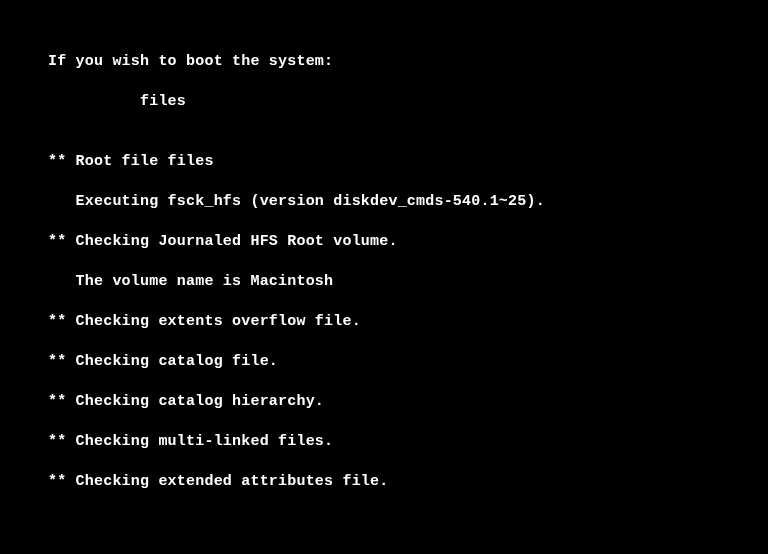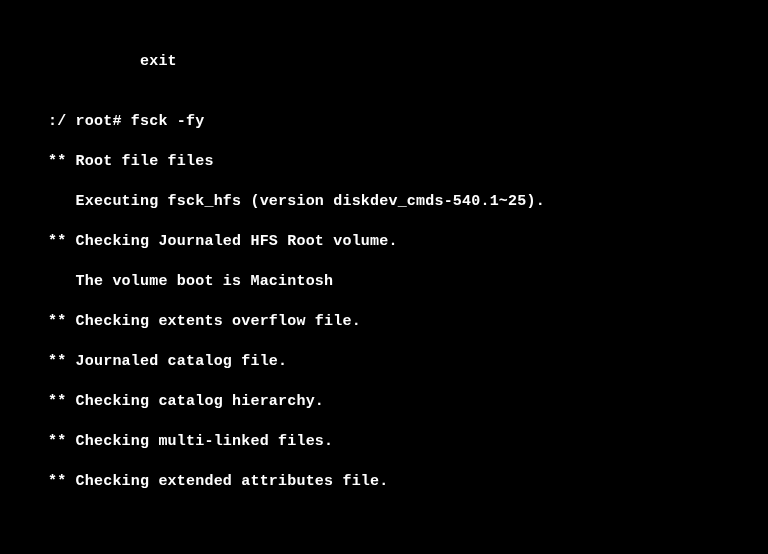--- a/index.html
+++ b/index.html
@@ -21,29 +21,29 @@
     font-weight: bold;
   }
   .line {
     display: block;
   }
 </style>
 </head>
 <body>
 
 <div class="terminal">
-<span class="line">          exit</span>
+<span class="line">If you wish to boot the system:</span>
+<span class="line">          files</span>
 <span class="line"></span>
-<span class="line">:/ root# fsck -fy</span>
 <span class="line">** Root file files</span>
 <span class="line">   Executing fsck_hfs (version diskdev_cmds-540.1~25).</span>
 <span class="line">** Checking Journaled HFS Root volume.</span>
-<span class="line">   The volume boot is Macintosh</span>
+<span class="line">   The volume name is Macintosh</span>
 <span class="line">** Checking extents overflow file.</span>
-<span class="line">** Journaled catalog file.</span>
+<span class="line">** Checking catalog file.</span>
 <span class="line">** Checking catalog hierarchy.</span>
 <span class="line">** Checking multi-linked files.</span>
 <span class="line">** Checking extended attributes file.</span>
 
 
 
 <span class="line"></span>
 
 
 

